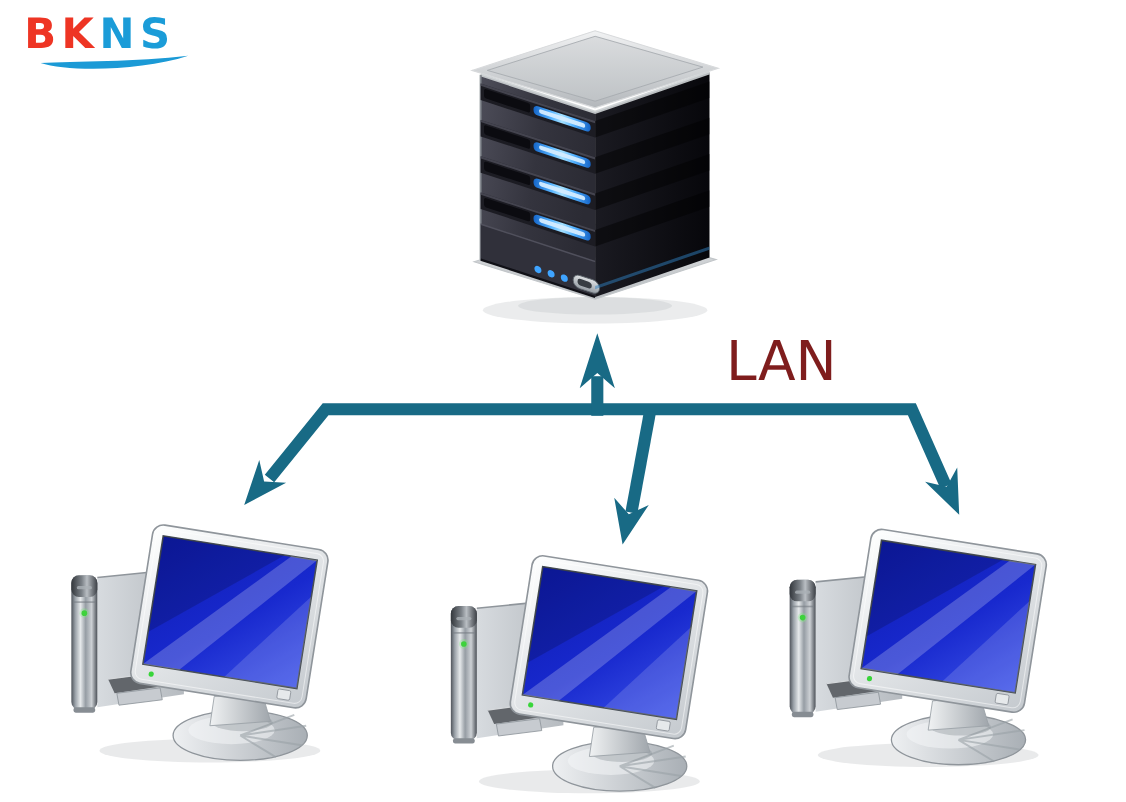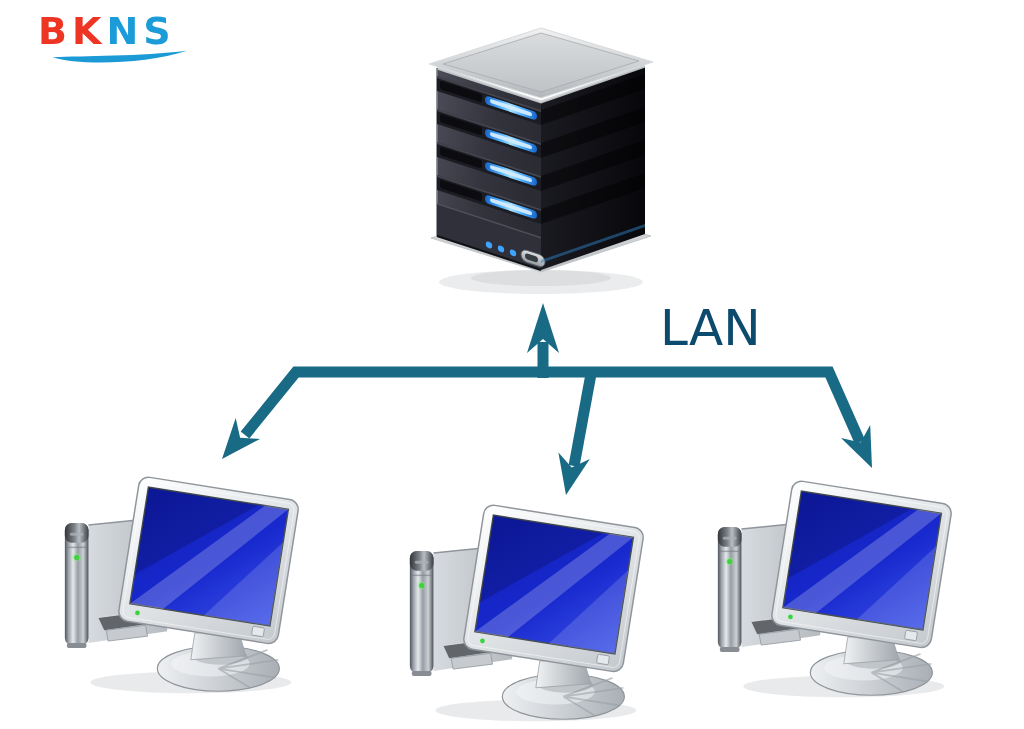--- a/index.html
+++ b/index.html
@@ -1,30 +1,30 @@
 <!DOCTYPE html>
 <html><head>
 <meta charset="utf-8">
 <style>
   html,body{margin:0;padding:0;background:#fff;}
   .stage{position:relative;width:1024px;height:729px;background:#ffffff;
          font-family:"DejaVu Sans","Liberation Sans",sans-serif;overflow:hidden;}
 
   
-  .logo{position:absolute;left:22px;top:12px;margin-left:16px;}
+  .logo{position:absolute;left:22px;top:12px;}
   .logo-text{font-weight:bold;font-size:38px;line-height:1;letter-spacing:5px;white-space:nowrap;}
   .logo-bk{color:#ee3524;}
   .logo-ns{color:#1b9cd8;}
   .swoosh{display:block;width:162px;height:18px;margin-top:-1px;margin-left:1px;}
 
   
   .fs-label{position:absolute;left:680px;top:114px;font-size:50px;line-height:1;
             color:#6c0f91;white-space:nowrap;}
   .lan-label{position:absolute;left:660px;top:303px;font-size:50px;line-height:1;
-             color:#0c4a6e;white-space:nowrap;}
+             color:#7f1d1d;white-space:nowrap;}
 
   
   .server-icon{position:absolute;left:423px;top:6px;width:240px;height:300px;}
   .arrows{position:absolute;left:0;top:0;width:1024px;height:729px;pointer-events:none;}
   .ws{position:absolute;width:268px;height:244px;}
   .ws1{left:45px;top:462px;}
   .ws2{left:390px;top:490px;}
   .ws3{left:698px;top:466px;}
   .defs-holder{position:absolute;width:0;height:0;overflow:hidden;}
 </style>

